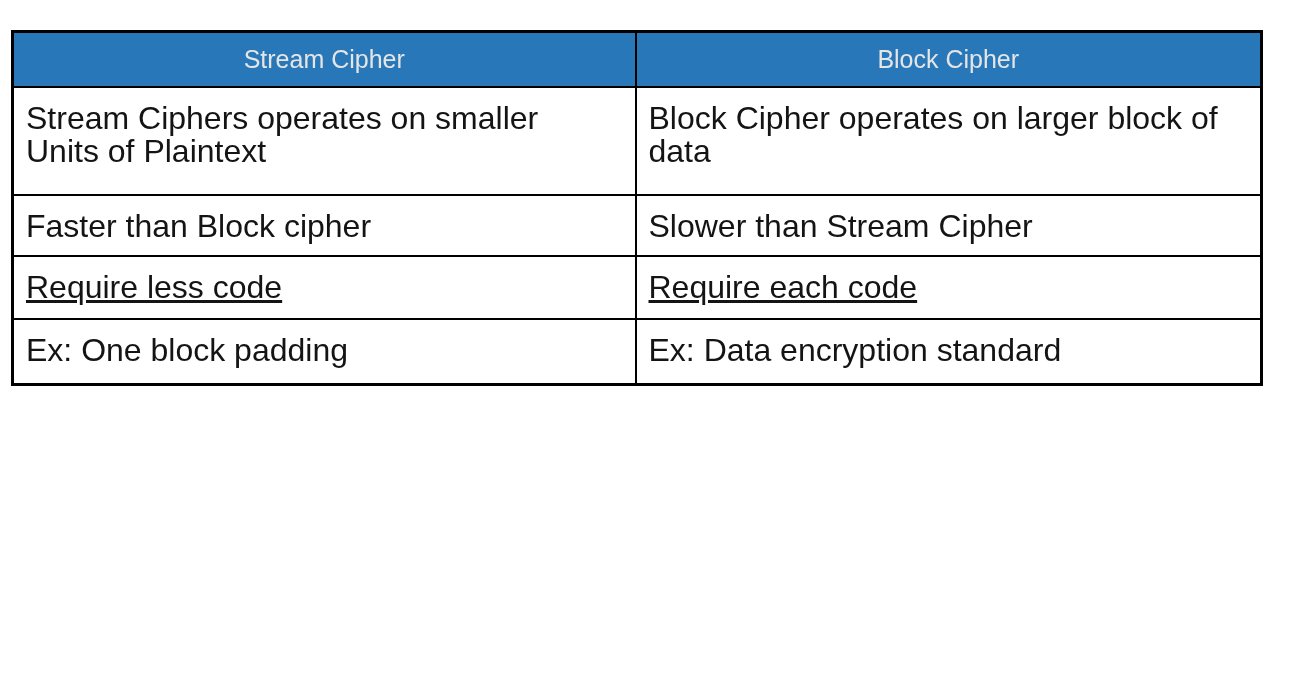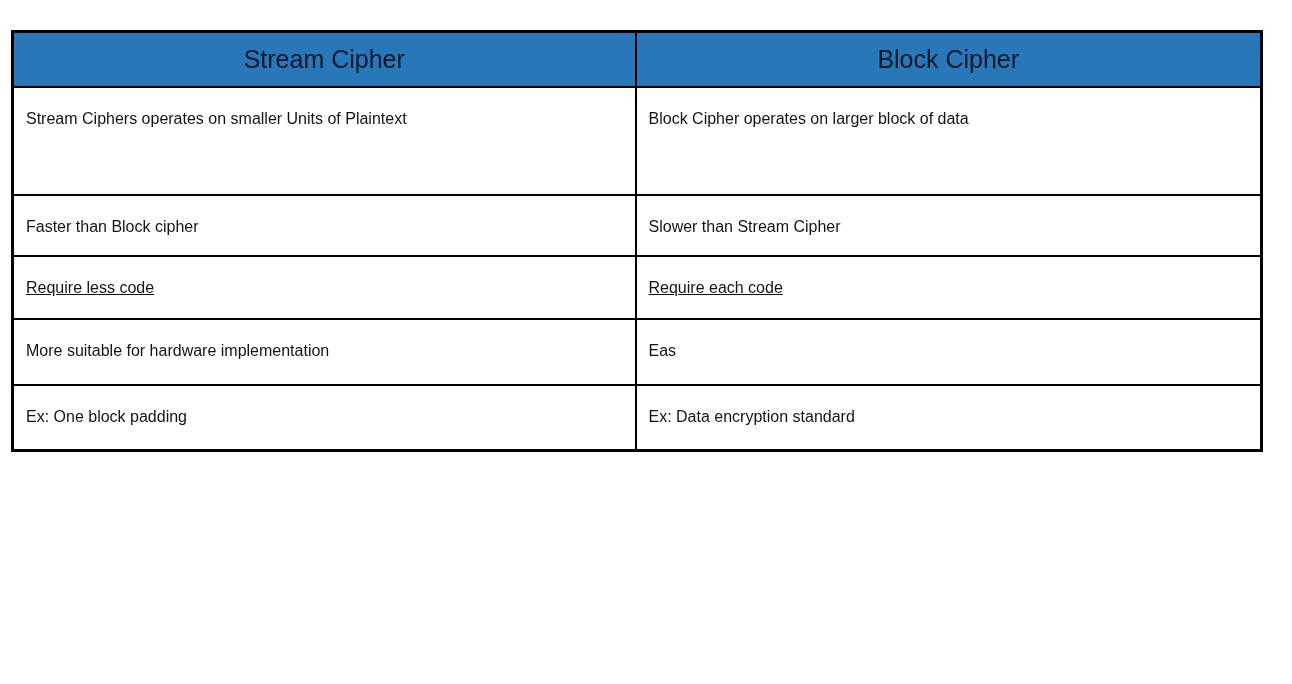--- a/index.html
+++ b/index.html
@@ -26,30 +26,30 @@
   }
   table.cipher-table, table.cipher-table th, table.cipher-table td {
     border: 2px solid #000000;
   }
   table.cipher-table {
     border-width: 3px;
   }
   th.header-cell {
     height: 53px;
     background: #2878b9;
-    color: #0f172a;
+    color: #e5e5e5;
     font-size: 25px;
     font-weight: 400;
     text-align: center;
     vertical-align: middle;
     padding: 0;
   }
   td.body-cell {
     color: #141414;
-    font-size: 16px;
+    font-size: 32px;
     line-height: 33px;
     text-align: left;
     vertical-align: top;
     padding: 14px 16px 12px 12px;
     background: #ffffff;
     overflow: hidden;
   }
   tr.r0 td { height: 80px; }
   tr.r1 td { height: 33px; }
   tr.r2 td { height: 114px; }
@@ -79,23 +79,19 @@
         <td class="body-cell">Block Cipher operates on larger block of data</td>
       </tr>
       <tr class="r1">
         <td class="body-cell">Faster than Block cipher</td>
         <td class="body-cell">Slower than Stream Cipher</td>
       </tr>
       <tr class="r3">
         <td class="body-cell">Require less code</td>
         <td class="body-cell">Require each code</td>
       </tr>
-      <tr class="r4">
-        <td class="body-cell">More suitable for hardware implementation</td>
-        <td class="body-cell">Eas</td>
-      </tr>
       <tr class="r5">
         <td class="body-cell">Ex: One block padding</td>
         <td class="body-cell">Ex: Data encryption standard</td>
       </tr>
     </tbody>
   </table>
 </div>
 
 </body></html>

